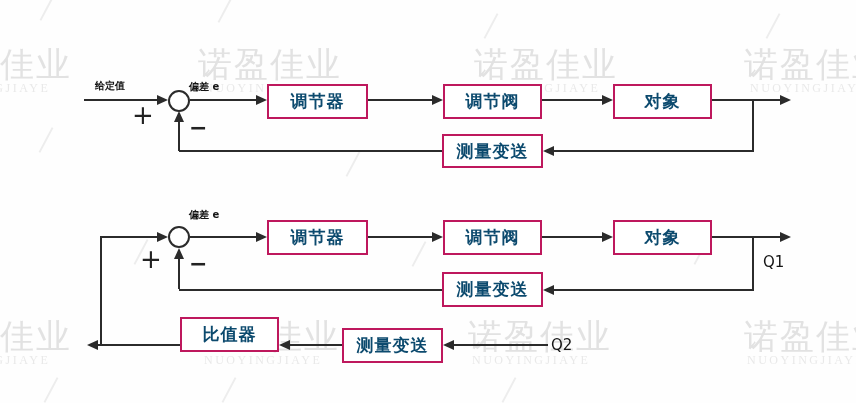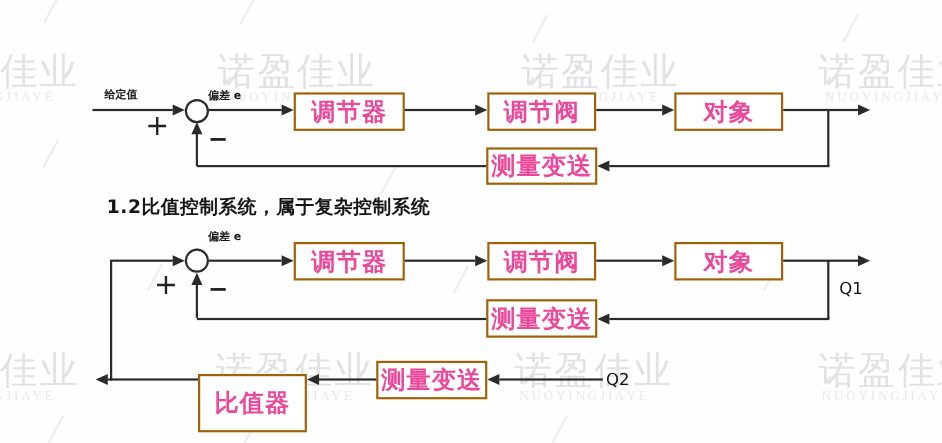--- a/index.html
+++ b/index.html
@@ -7,23 +7,23 @@
     position:relative;width:856px;height:403px;background:#fefefe;overflow:hidden;
     font-family:"DejaVu Sans",sans-serif;color:#111;
   }
   
   .hline{position:absolute;height:2px;background:#2b2b2b;}
   .vline{position:absolute;width:2px;background:#2b2b2b;}
   .arrow-r{position:absolute;width:0;height:0;border-top:5px solid transparent;border-bottom:5px solid transparent;border-left:11px solid #2b2b2b;}
   .arrow-l{position:absolute;width:0;height:0;border-top:5px solid transparent;border-bottom:5px solid transparent;border-right:11px solid #2b2b2b;}
   .arrow-u{position:absolute;width:0;height:0;border-left:5px solid transparent;border-right:5px solid transparent;border-bottom:11px solid #2b2b2b;}
   .box{
-    position:absolute;box-sizing:border-box;border:2px solid #a16207;background:#fff;
+    position:absolute;box-sizing:border-box;border:2px solid #be185d;background:#fff;
     display:flex;align-items:center;justify-content:center;
-    font-size:22px;font-weight:600;letter-spacing:1px;color:#ec4899;white-space:nowrap;
+    font-size:17px;font-weight:600;letter-spacing:1px;color:#0c4a6e;white-space:nowrap;
   }
   .circle{position:absolute;box-sizing:border-box;width:22px;height:22px;border:2px solid #2b2b2b;border-radius:50%;background:#fff;}
   .title{position:absolute;font-size:17px;font-weight:600;letter-spacing:.5px;color:#151515;white-space:nowrap;}
   .lbl{position:absolute;font-size:10px;font-weight:600;color:#151515;white-space:nowrap;}
   .sign-plus{position:absolute;font-size:26px;font-weight:400;color:#222;line-height:1.15;}
   .sign-minus{position:absolute;font-size:22px;font-weight:700;color:#222;line-height:1;}
   .qlbl{position:absolute;font-size:15px;font-weight:400;color:#151515;}
   
   .wm-cn{position:absolute;font-size:34px;letter-spacing:2px;color:#e2e2e2;white-space:nowrap;z-index:0;}
   .wm-en{position:absolute;font-family:"Liberation Serif",serif;font-size:12px;letter-spacing:2.5px;color:#e9e9e9;white-space:nowrap;z-index:0;}
@@ -100,21 +100,20 @@
     <i class="vline" style="left:752px;top:100px;height:51px"></i>
     <i class="hline" style="left:554px;top:150px;width:200px"></i>
     <i class="arrow-l" style="left:543px;top:146px"></i>
     <div class="box" style="left:442px;top:134px;width:101px;height:34px">测量变送</div>
     <i class="hline" style="left:179px;top:150px;width:263px"></i>
     <i class="vline" style="left:178px;top:121px;height:30px"></i>
     <i class="arrow-u" style="left:174px;top:111px"></i>
   </div>
 
   <div class="dg">
-    <span class="title" style="left:97px;top:177px">1.2比值控制系统，属于复杂控制系统</span>
 
     <i class="hline" style="left:100px;top:236px;width:57px"></i>
     <i class="arrow-r" style="left:157px;top:232px"></i>
     <i class="vline" style="left:100px;top:237px;height:109px"></i>
 
     <i class="circle" style="left:168px;top:226px"></i>
     <span class="sign-plus" style="left:140px;top:245px">+</span>
     <span class="sign-minus" style="left:189px;top:253px">−</span>
     <span class="lbl" style="left:189px;top:208px">偏差 e</span>
 
@@ -141,19 +140,19 @@
     <i class="hline" style="left:179px;top:289px;width:263px"></i>
     <i class="vline" style="left:178px;top:258px;height:31px"></i>
     <i class="arrow-u" style="left:174px;top:248px"></i>
 
     <span class="qlbl" style="left:551px;top:336px">Q2</span>
     <i class="hline" style="left:454px;top:344px;width:94px"></i>
     <i class="arrow-l" style="left:443px;top:340px"></i>
     <div class="box" style="left:342px;top:328px;width:101px;height:35px">测量变送</div>
     <i class="hline" style="left:290px;top:344px;width:52px"></i>
     <i class="arrow-l" style="left:279px;top:340px"></i>
-    <div class="box" style="left:180px;top:340px;width:99px;height:53px">比值器</div>
+    <div class="box" style="left:180px;top:317px;width:99px;height:35px">比值器</div>
     <i class="hline" style="left:98px;top:344px;width:82px"></i>
     <i class="arrow-l" style="left:87px;top:340px"></i>
   </div>
 
 
 </div>
 
 </body></html>

